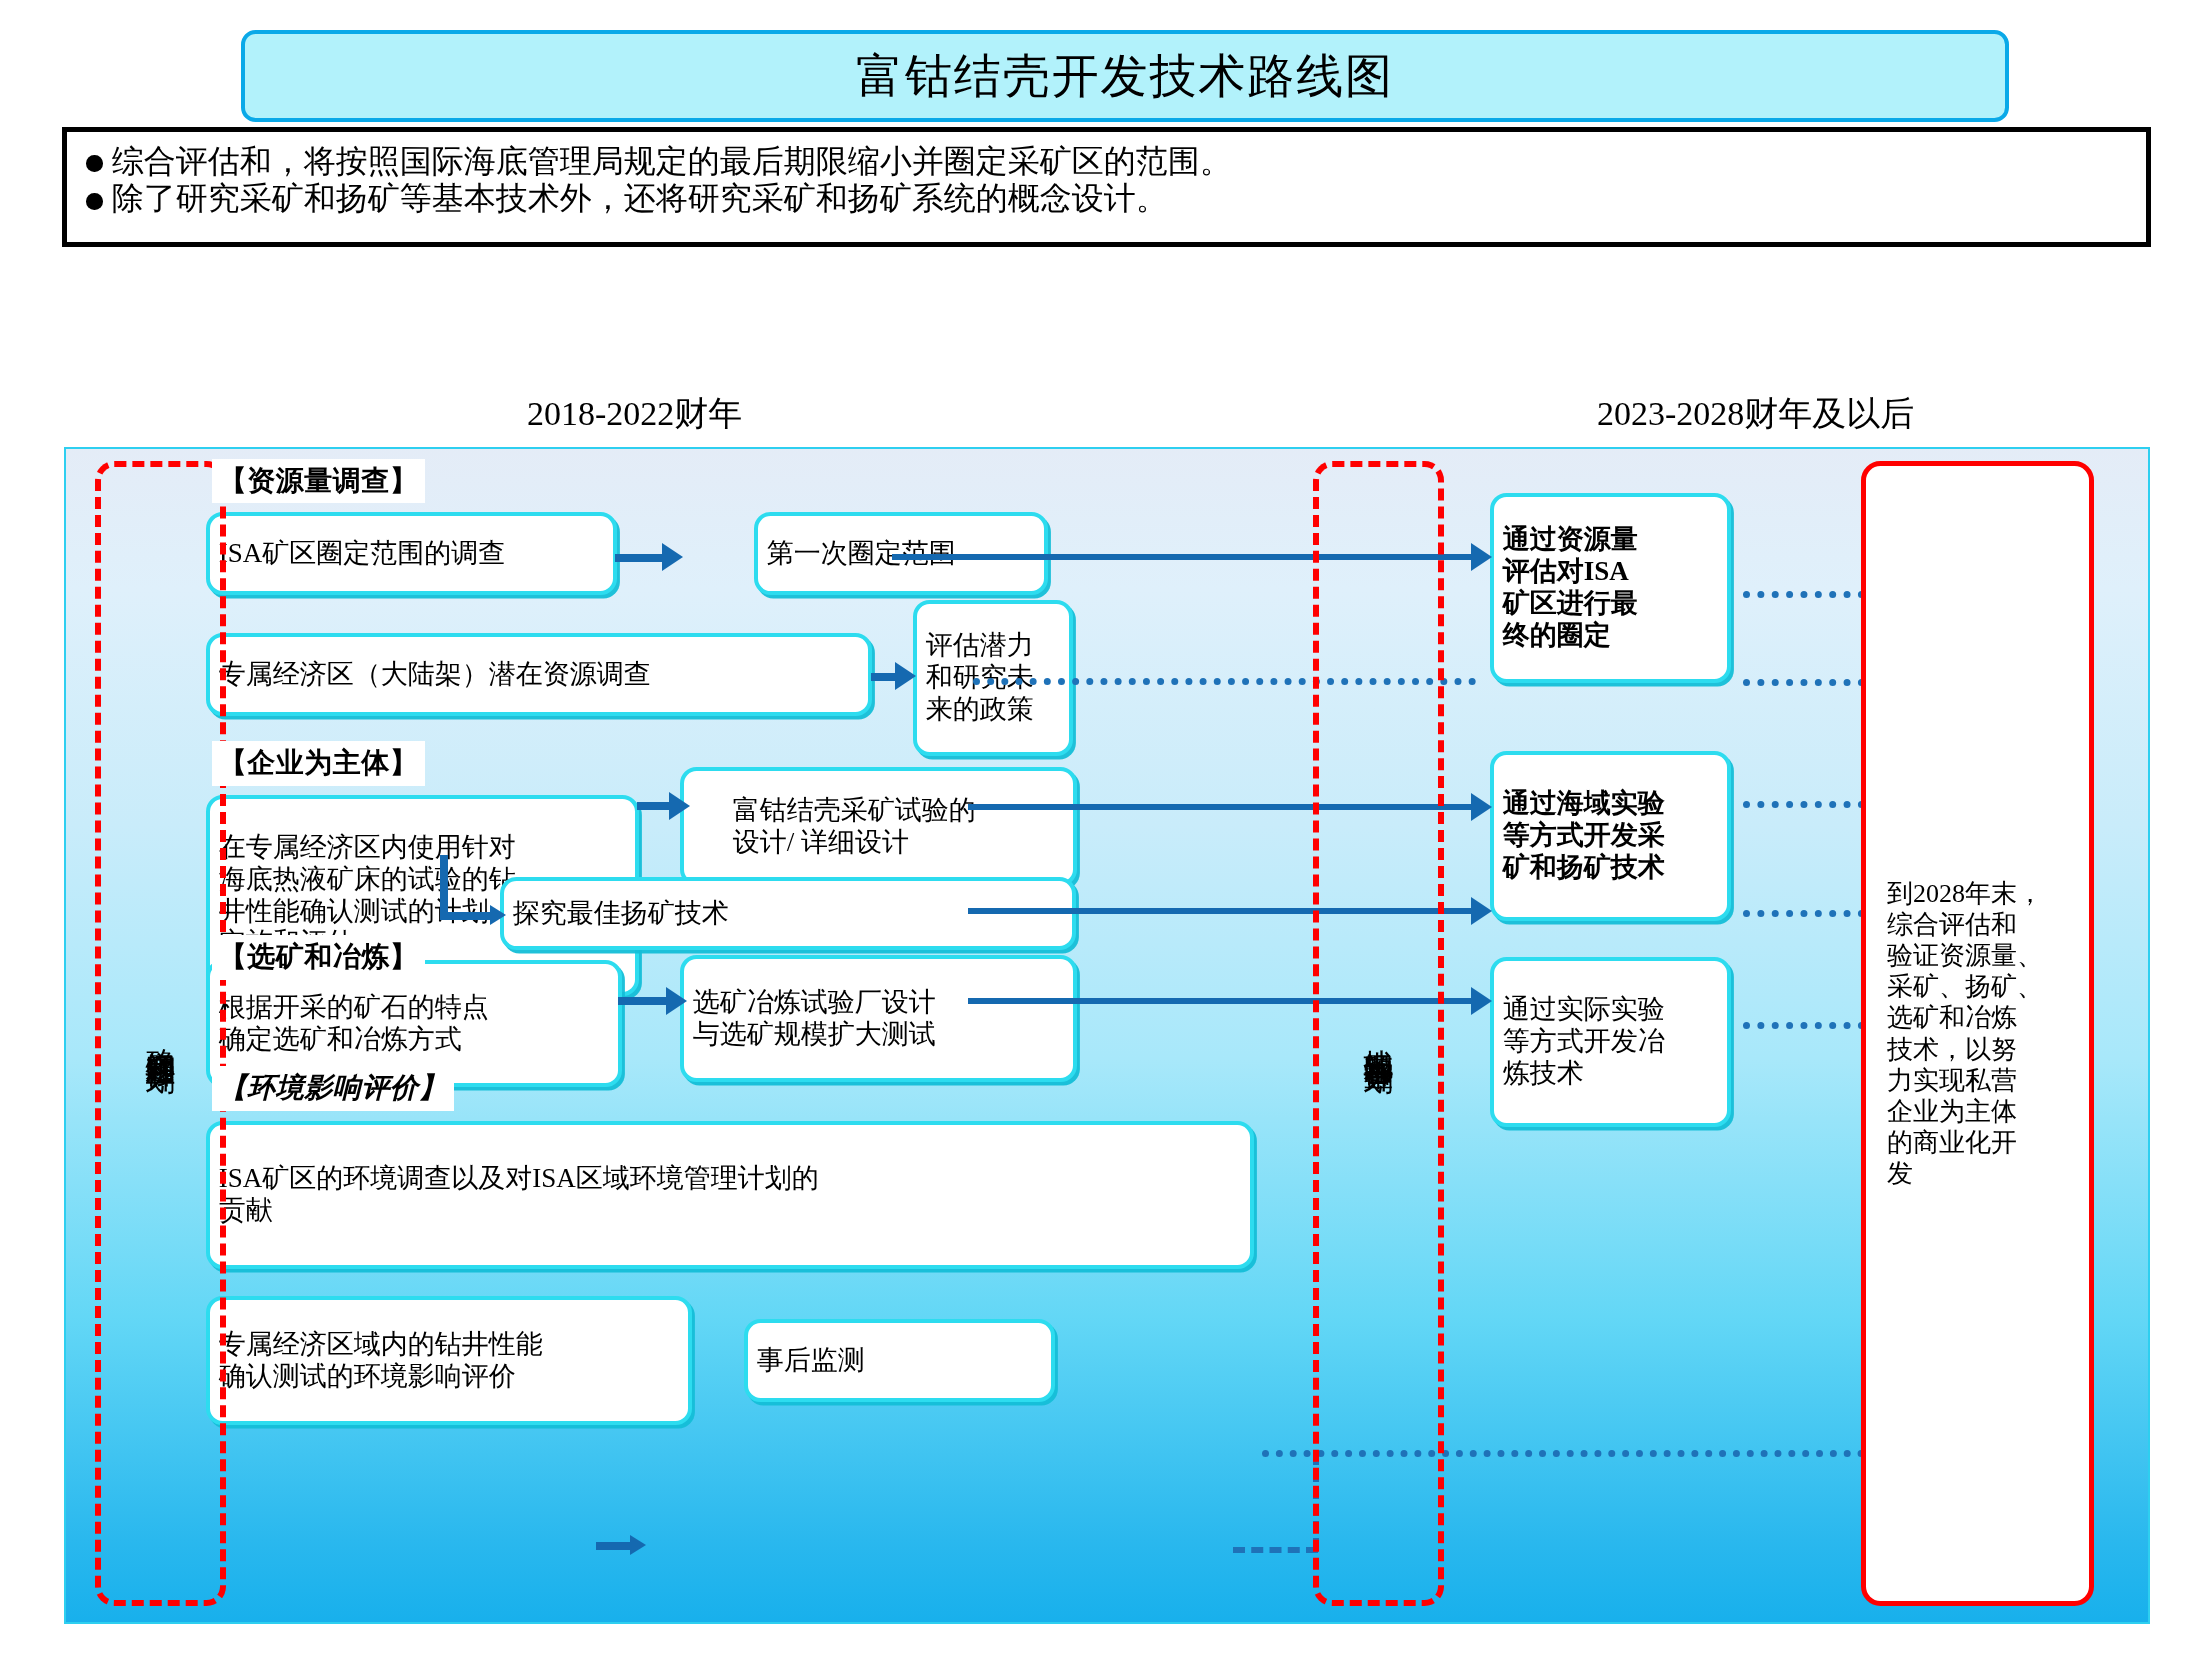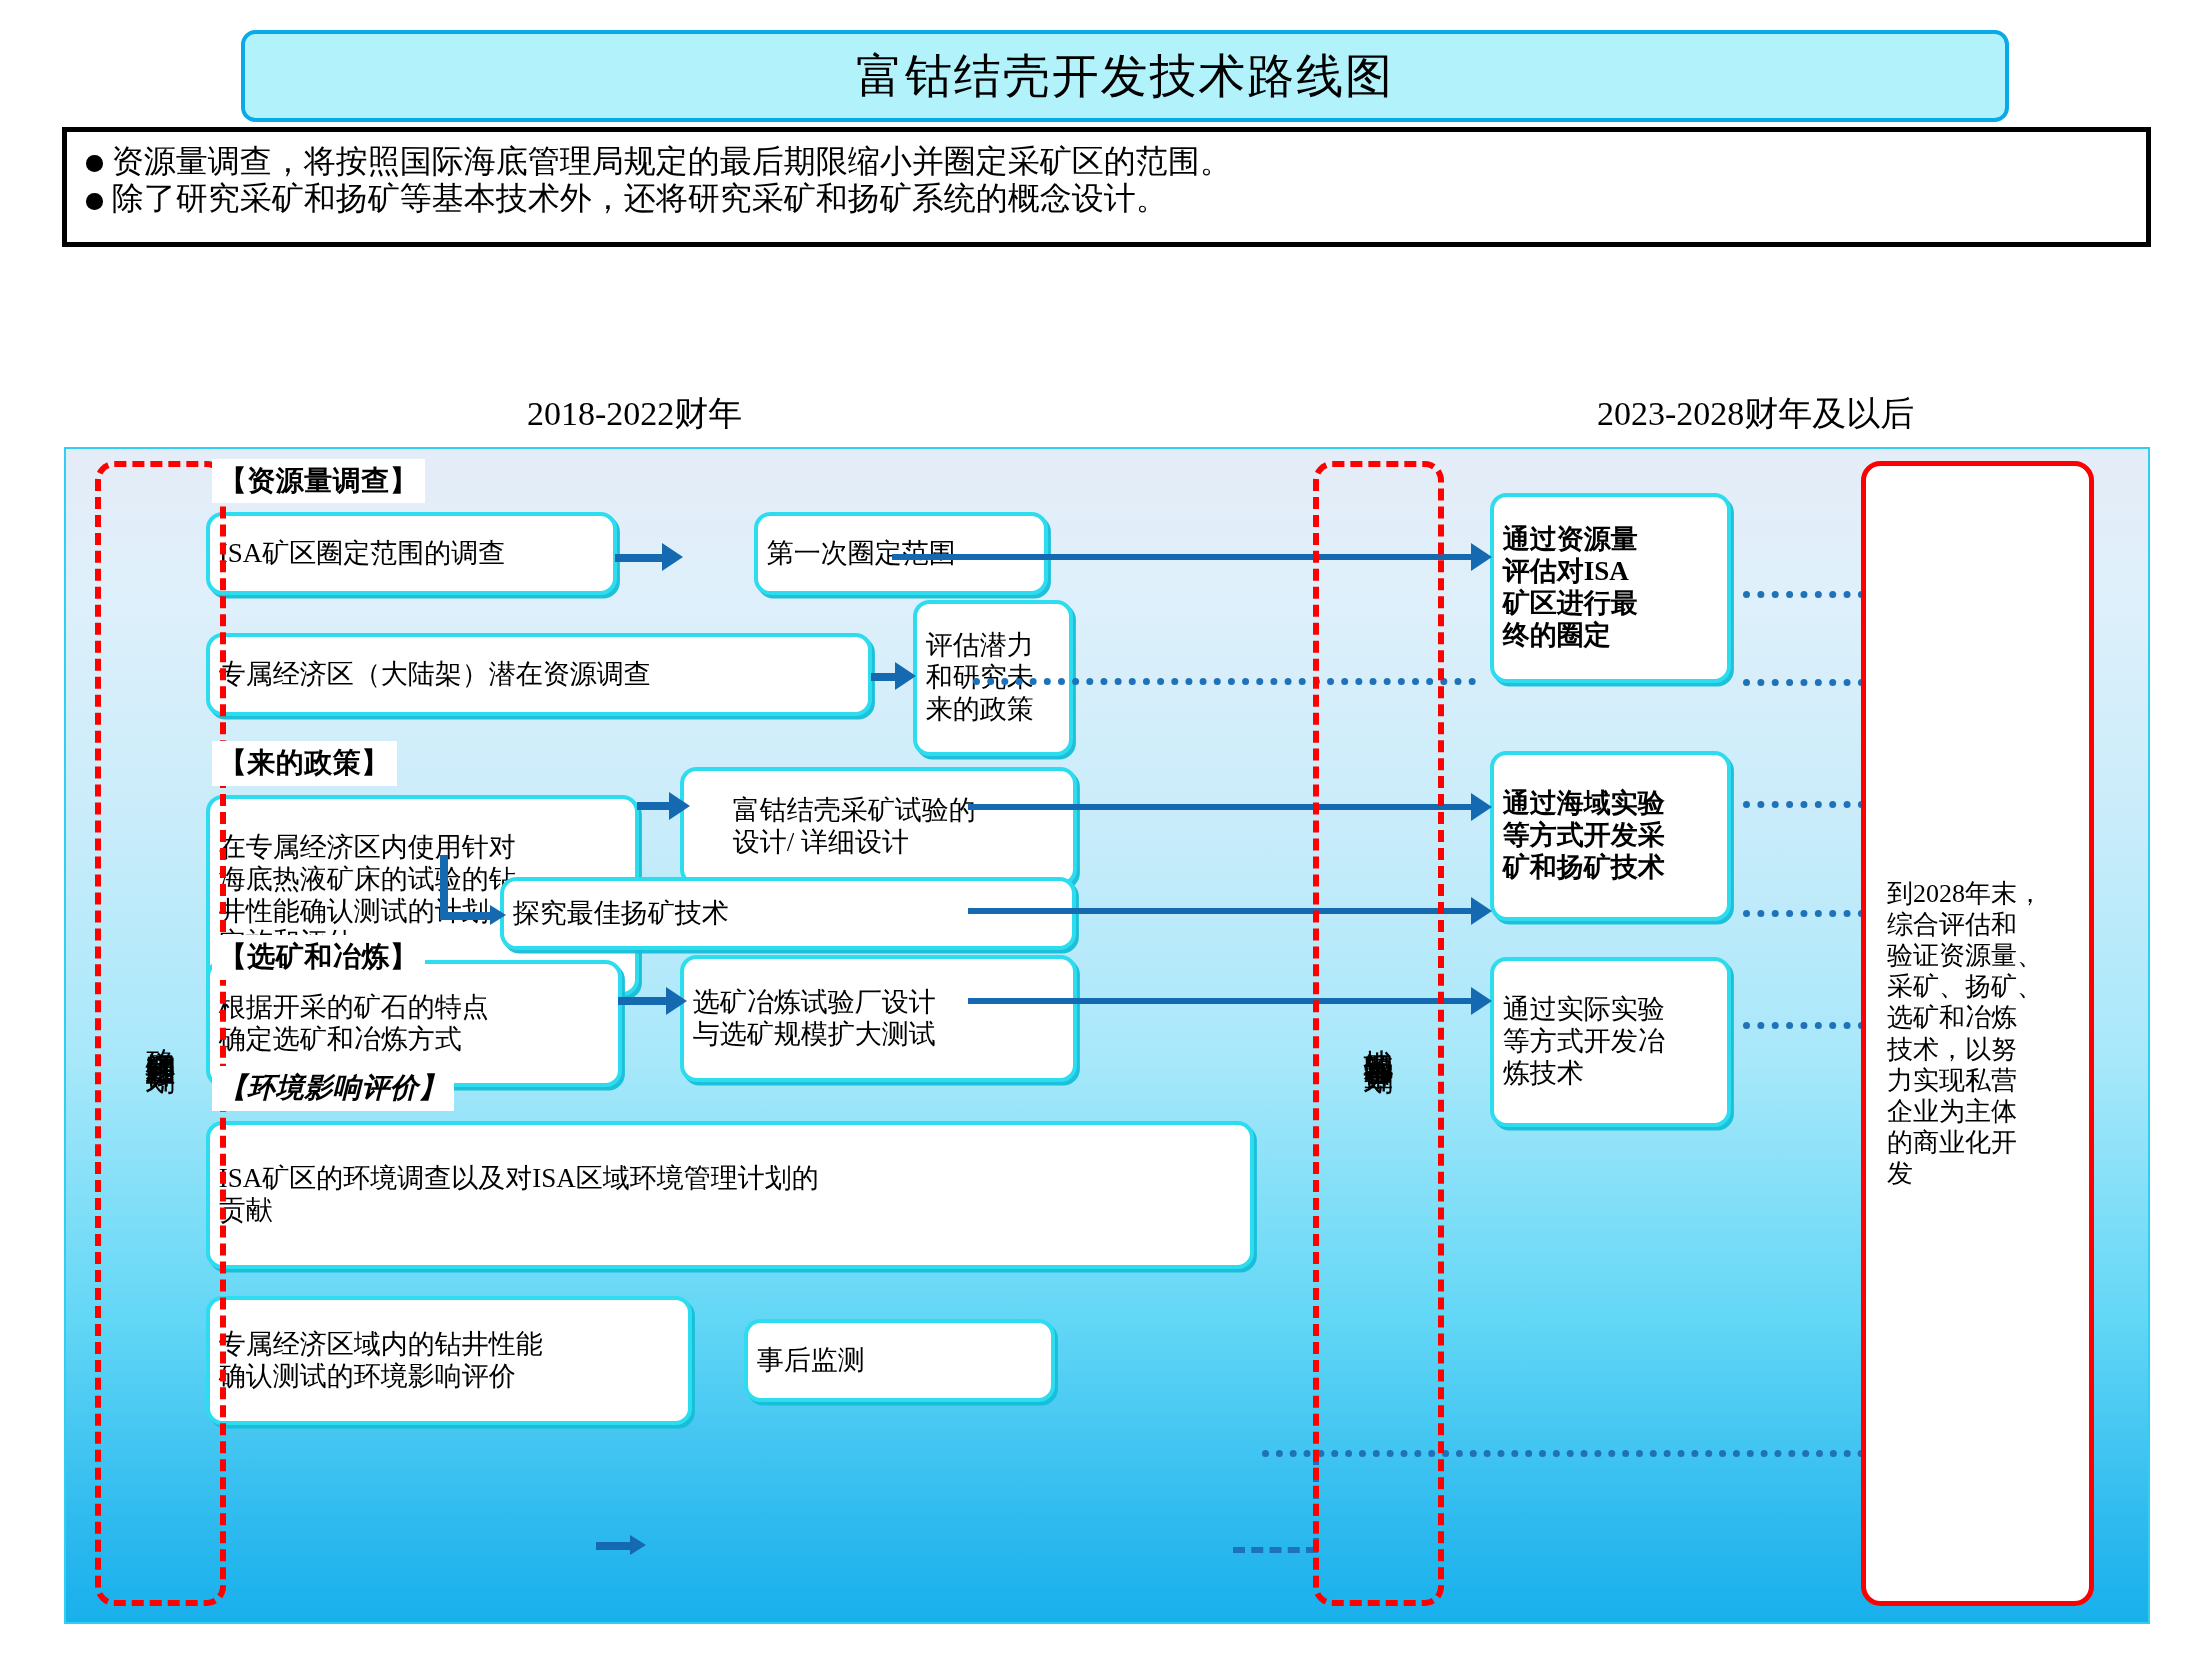--- a/index.html
+++ b/index.html
@@ -98,21 +98,21 @@
 </head>
 <body>
 
 <div id="title-banner">
   <div id="title-text">富钴结壳开发技术路线图</div>
 </div>
 
 <div id="plan-box">
   <div class="plan-bullet">
     <span class="dot"></span>
-    <span>资源量调查，将按照国际海底管理局规定的最后期限缩小并圈定采矿区的范围。</span>
+    <span>综合评估和，将按照国际海底管理局规定的最后期限缩小并圈定采矿区的范围。</span>
   </div>
   <div class="plan-bullet">
     <span class="dot"></span>
     <span>除了研究采矿和扬矿等基本技术外，还将研究采矿和扬矿系统的概念设计。</span>
   </div>
 </div>
 
 <div class="fy-label" id="fy-left">2018-2022财年</div>
 <div class="fy-label" id="fy-right">2023-2028财年及以后</div>
 
@@ -202,21 +202,21 @@
 来的政策</div>
   </div>
 
   <div class="cbox" style="left:1424px;top:44px;width:241px;height:190px;">
     <div class="t" style="white-space:pre-line;font-weight:bold;">通过资源量
 评估对ISA
 矿区进行最
 终的圈定</div>
   </div>
 
-  <div class="sect" style="left:146px;top:292px;">【来的政策】</div>
+  <div class="sect" style="left:146px;top:292px;">【企业为主体】</div>
 
   <div class="cbox" style="left:140px;top:346px;width:433px;height:201px;">
     <div class="t" style="white-space:pre-line;">在专属经济区内使用针对
 海底热液矿床的试验的钻
 井性能确认测试的计划，
 实施和评估</div>
   </div>
 
   <div class="cbox" style="left:614px;top:318px;width:397px;height:119px;padding-left:40px;">
     <div class="t" style="white-space:pre-line;">富钴结壳采矿试验的

